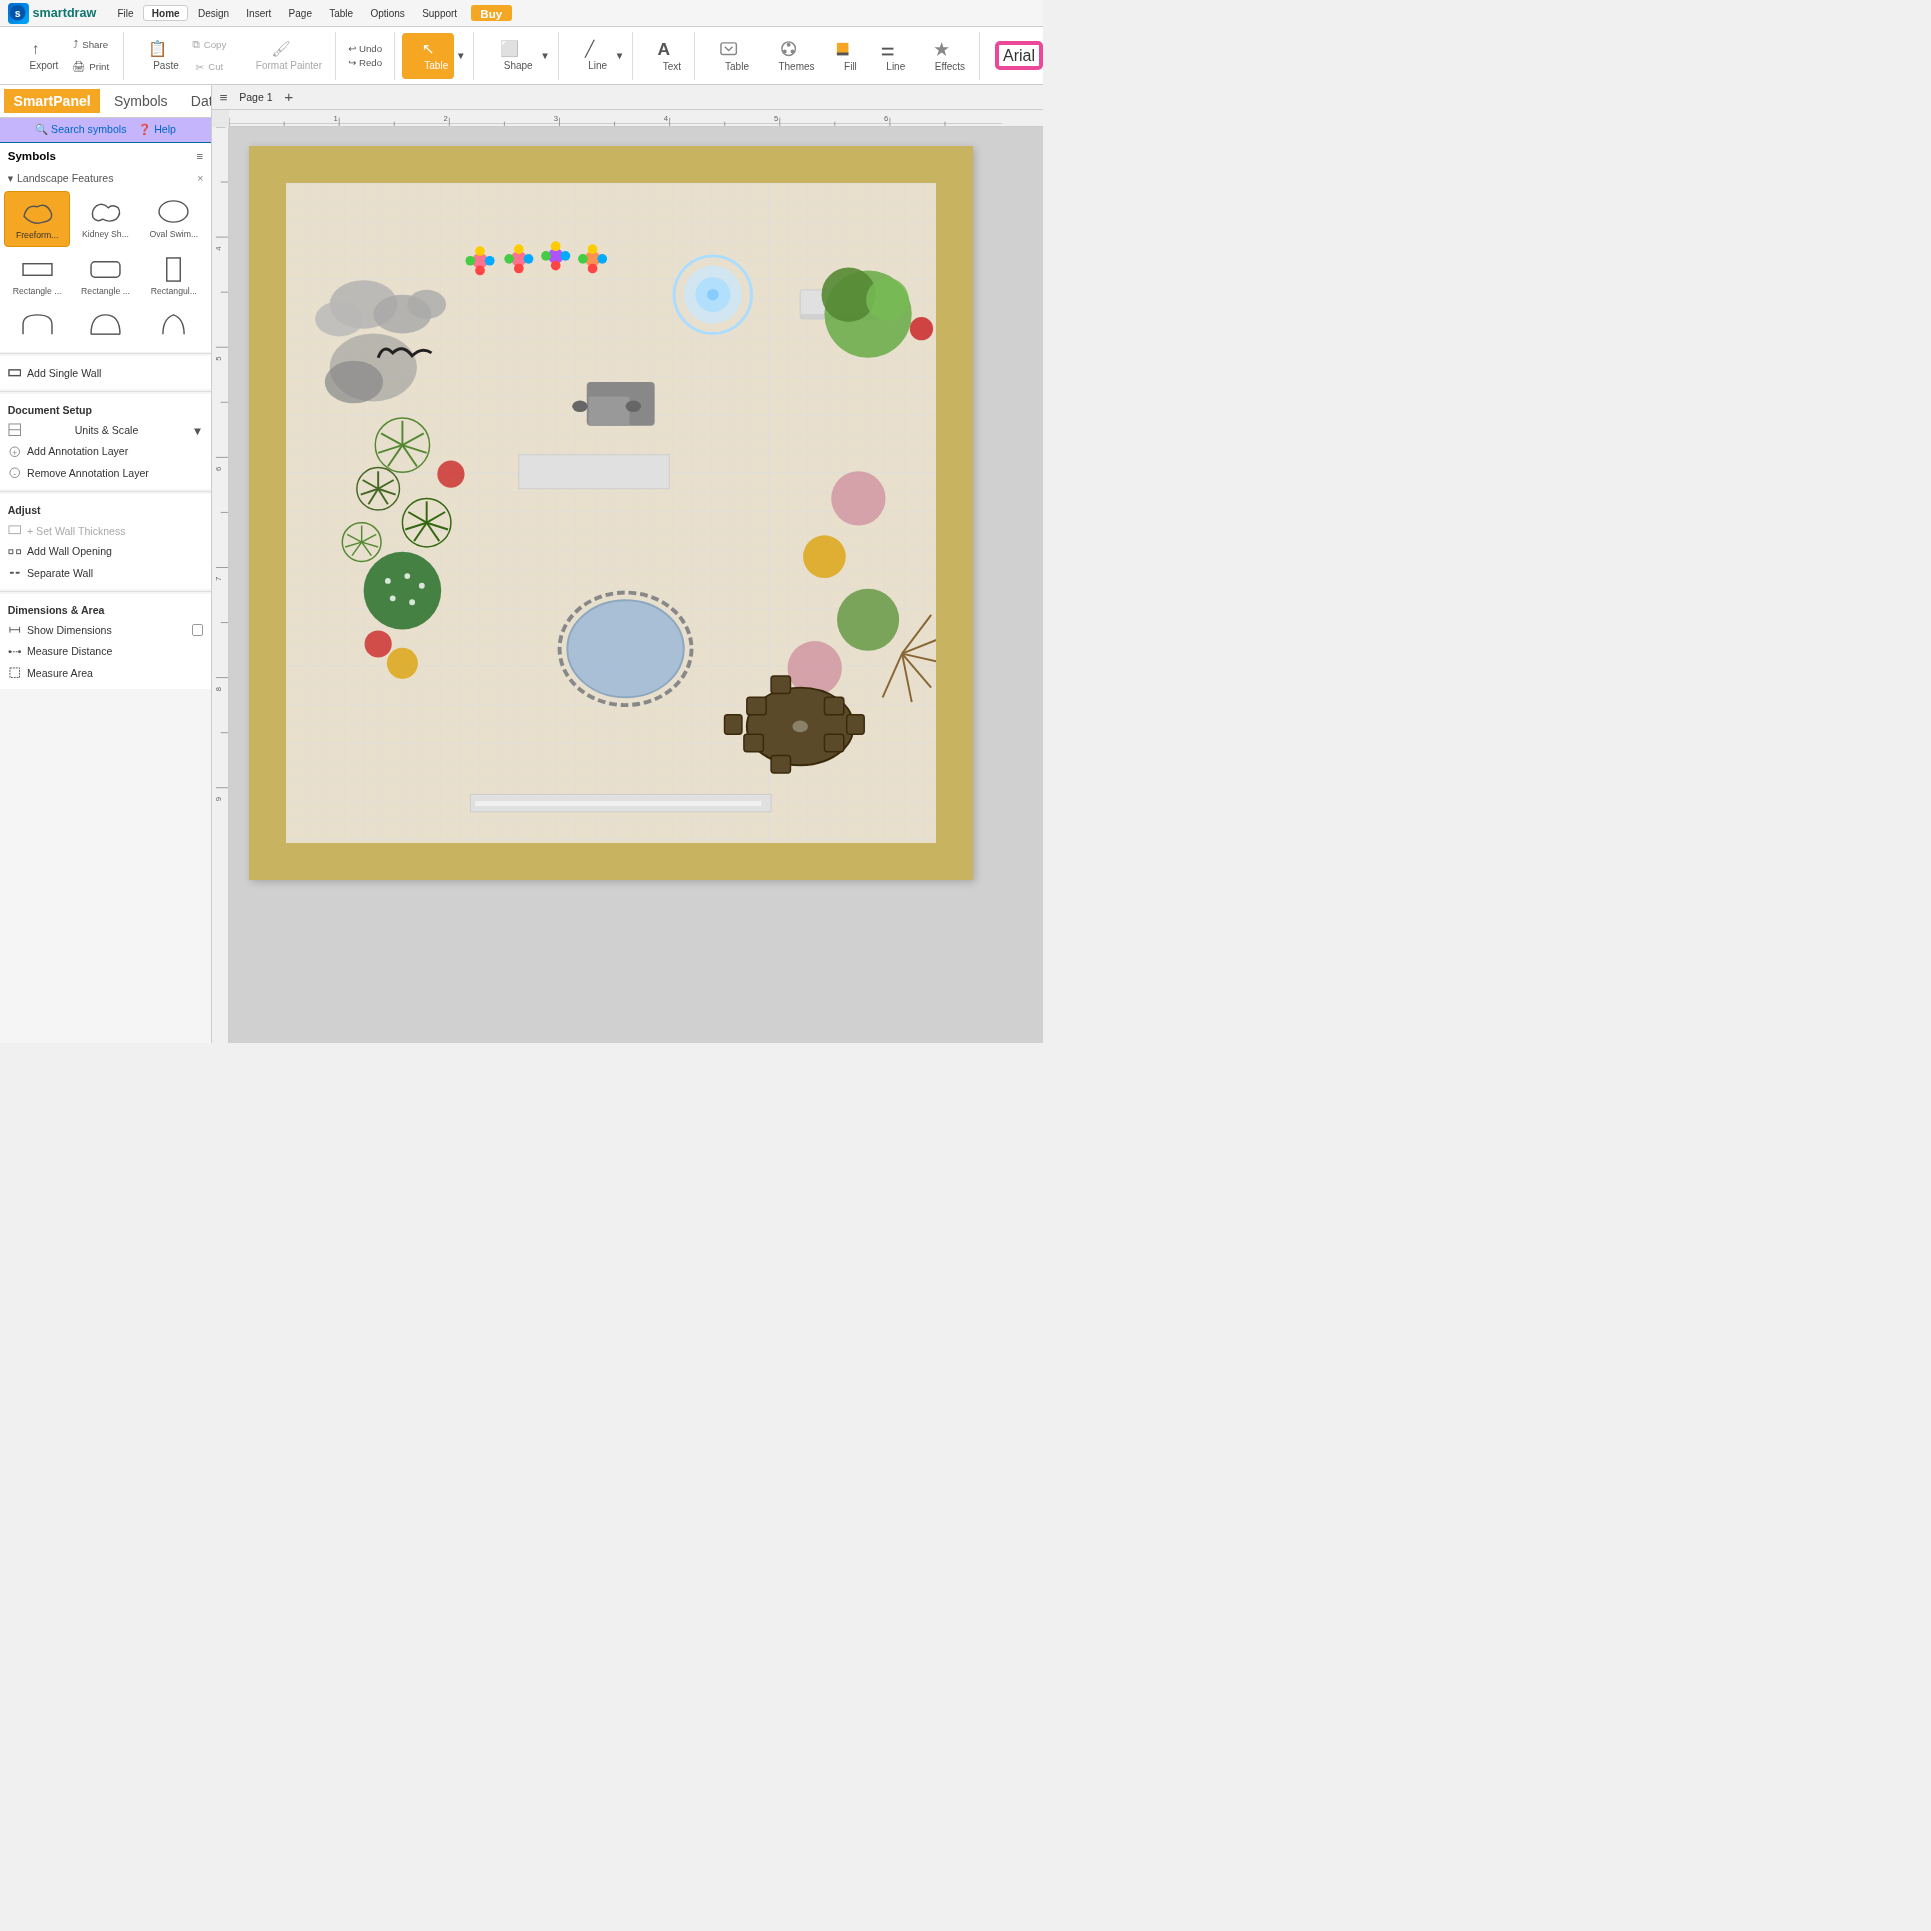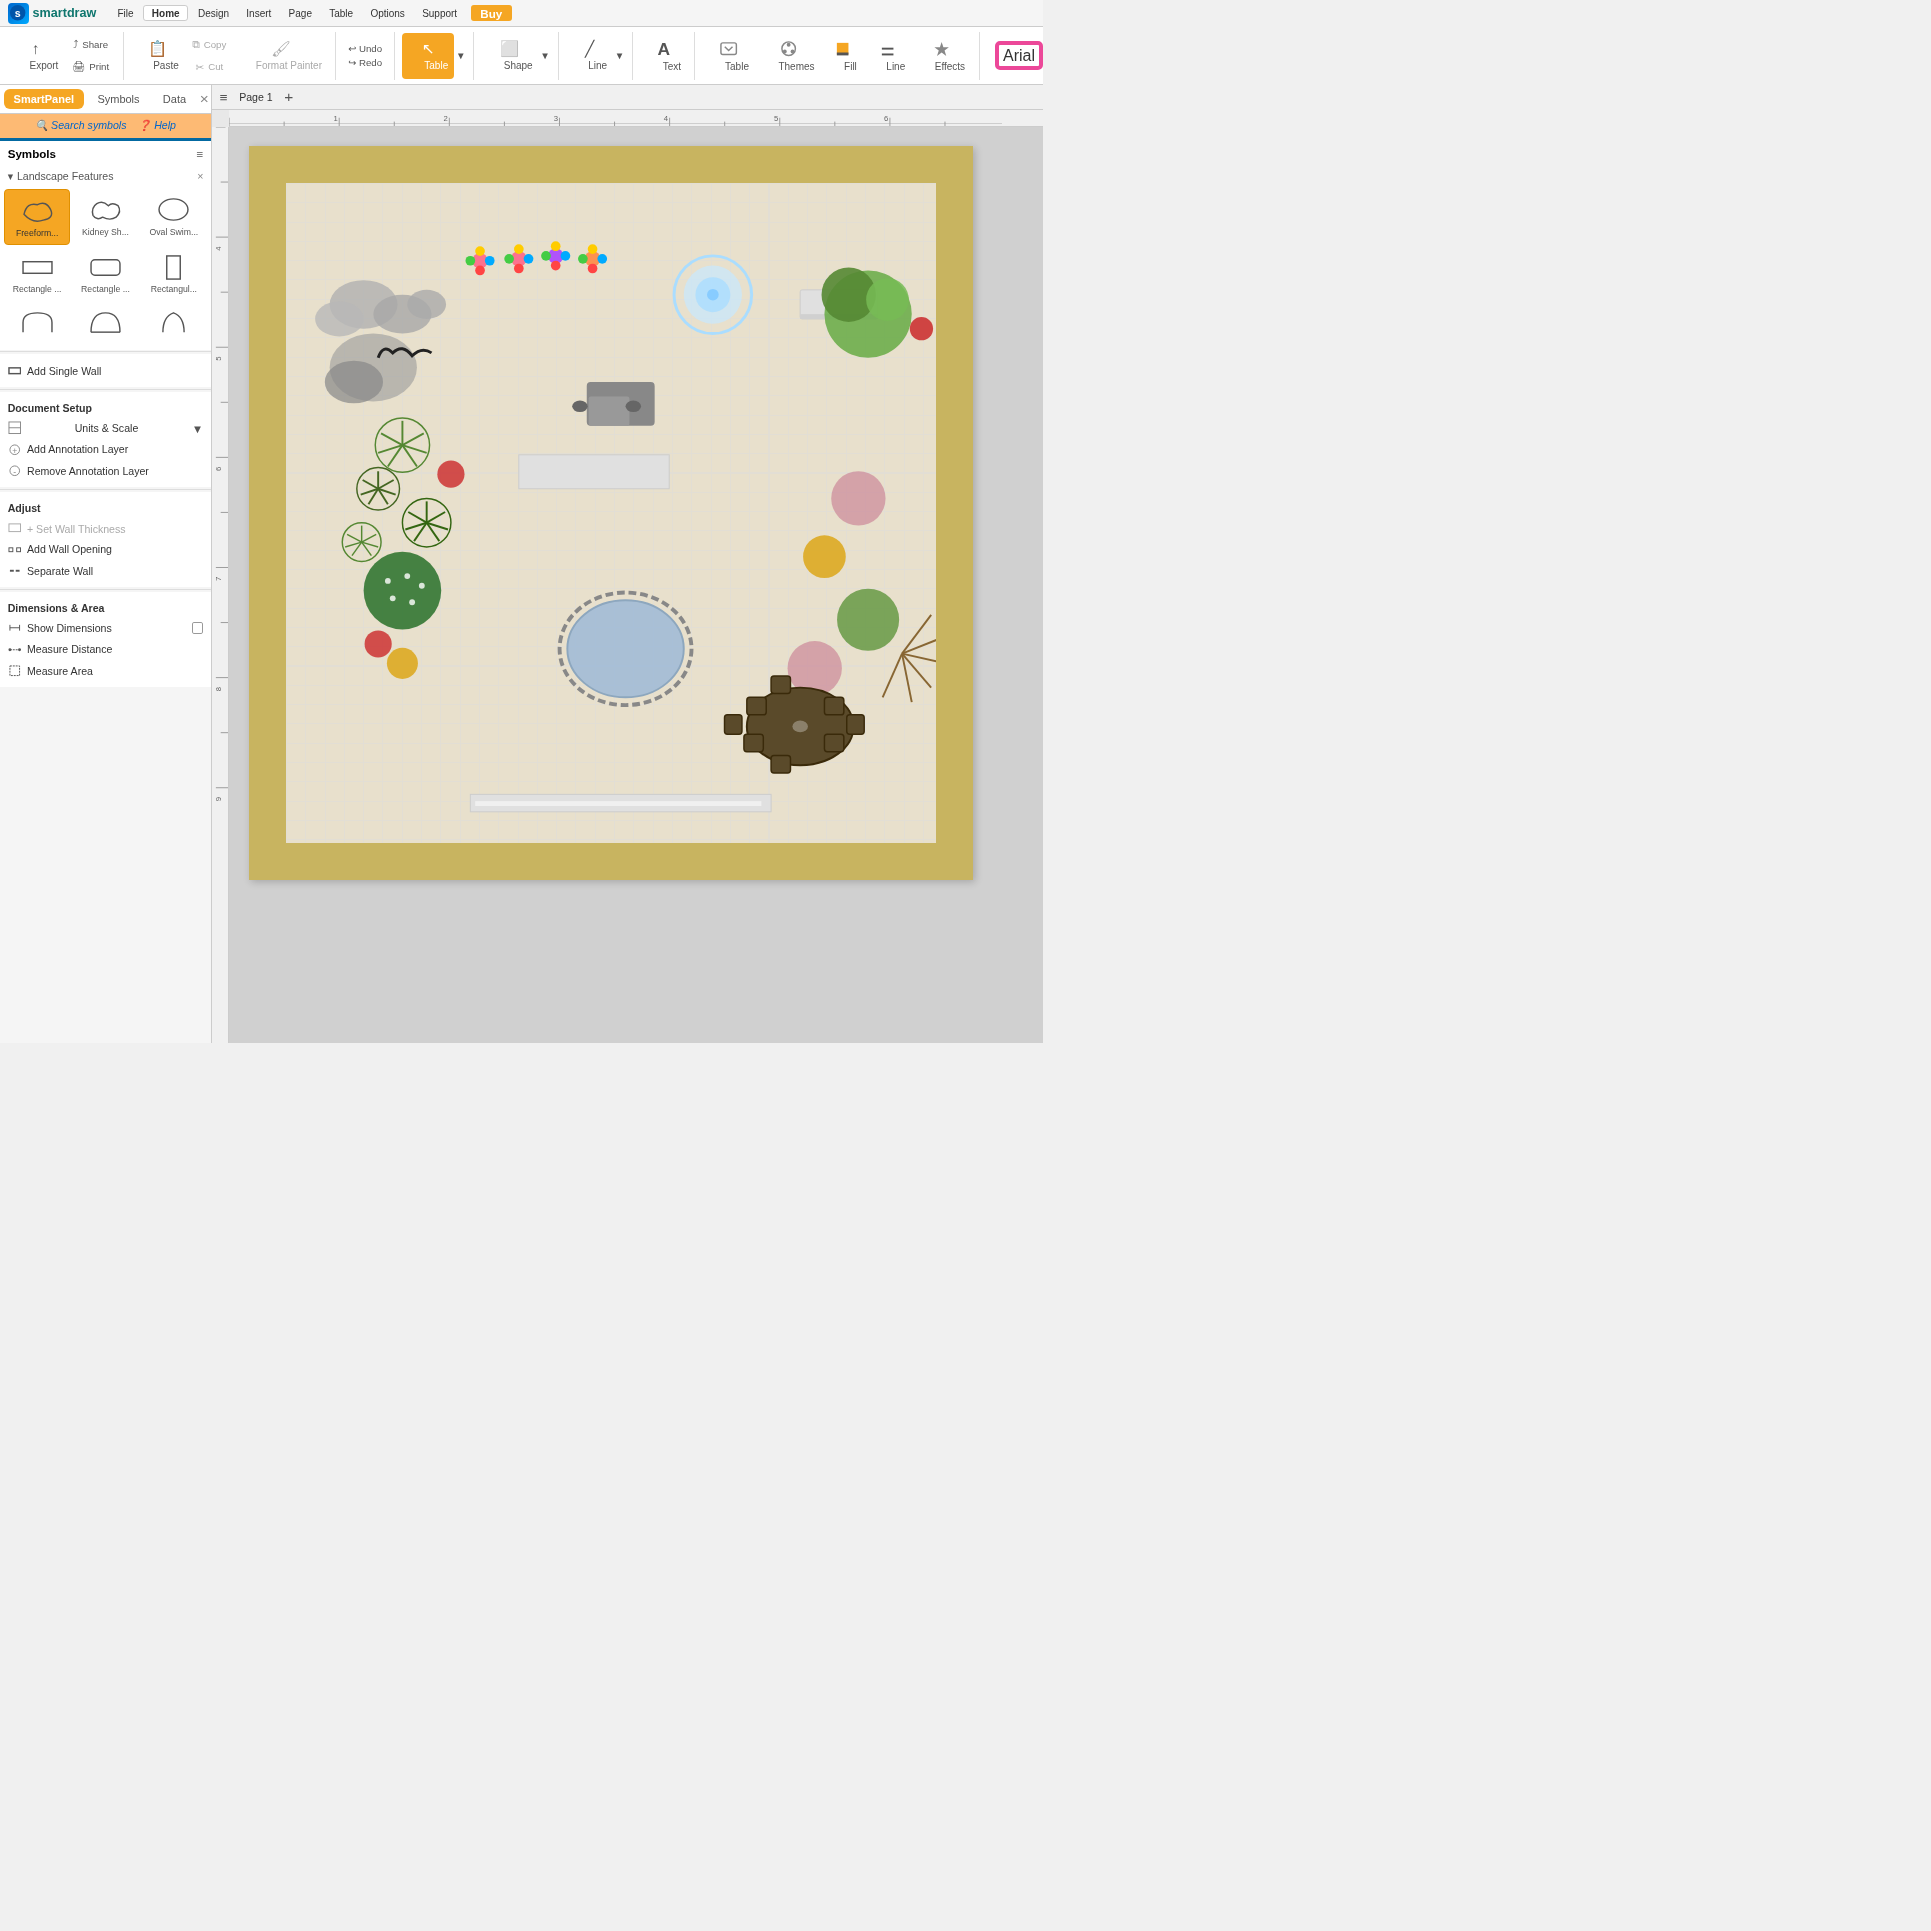--- a/index.html
+++ b/index.html
@@ -125,37 +125,36 @@
     .panel-tabs {
       display: flex;
       align-items: center;
       background: white;
       border-bottom: 1px solid #ccc;
       padding: 3.9px;
       gap: 3.9px;
     }
     .panel-tab {
       padding: 3.9px 9.7px;
-      border-radius: 6px;
+      border-radius: 0;
       cursor: pointer;
-      font-size: 11px;
+      font-size: 14px;
       color: #555;
     }
     .panel-tab.active { background: #f5a623; color: white; font-weight: bold; }
     .panel-close { margin-left: auto; cursor: pointer; color: #888; font-size: 15.4px; }
 
     .panel-links {
       display: flex;
       align-items: center;
       justify-content: center;
       gap: 11.6px;
       padding: 5.8px;
-      background: #fdba74;
-      border-bottom: 3px solid #0369a1;
-      font-style: italic;
+      background: #c4b5fd;
+      border-bottom: 1px solid #0369a1;
     }
     .panel-link { color: #0066cc; cursor: pointer; font-size: 10.6px; }
 
     .symbols-header {
       display: flex;
       align-items: center;
       justify-content: space-between;
       padding: 5.8px 7.7px;
       font-size: 11.6px;
       font-weight: bold;

